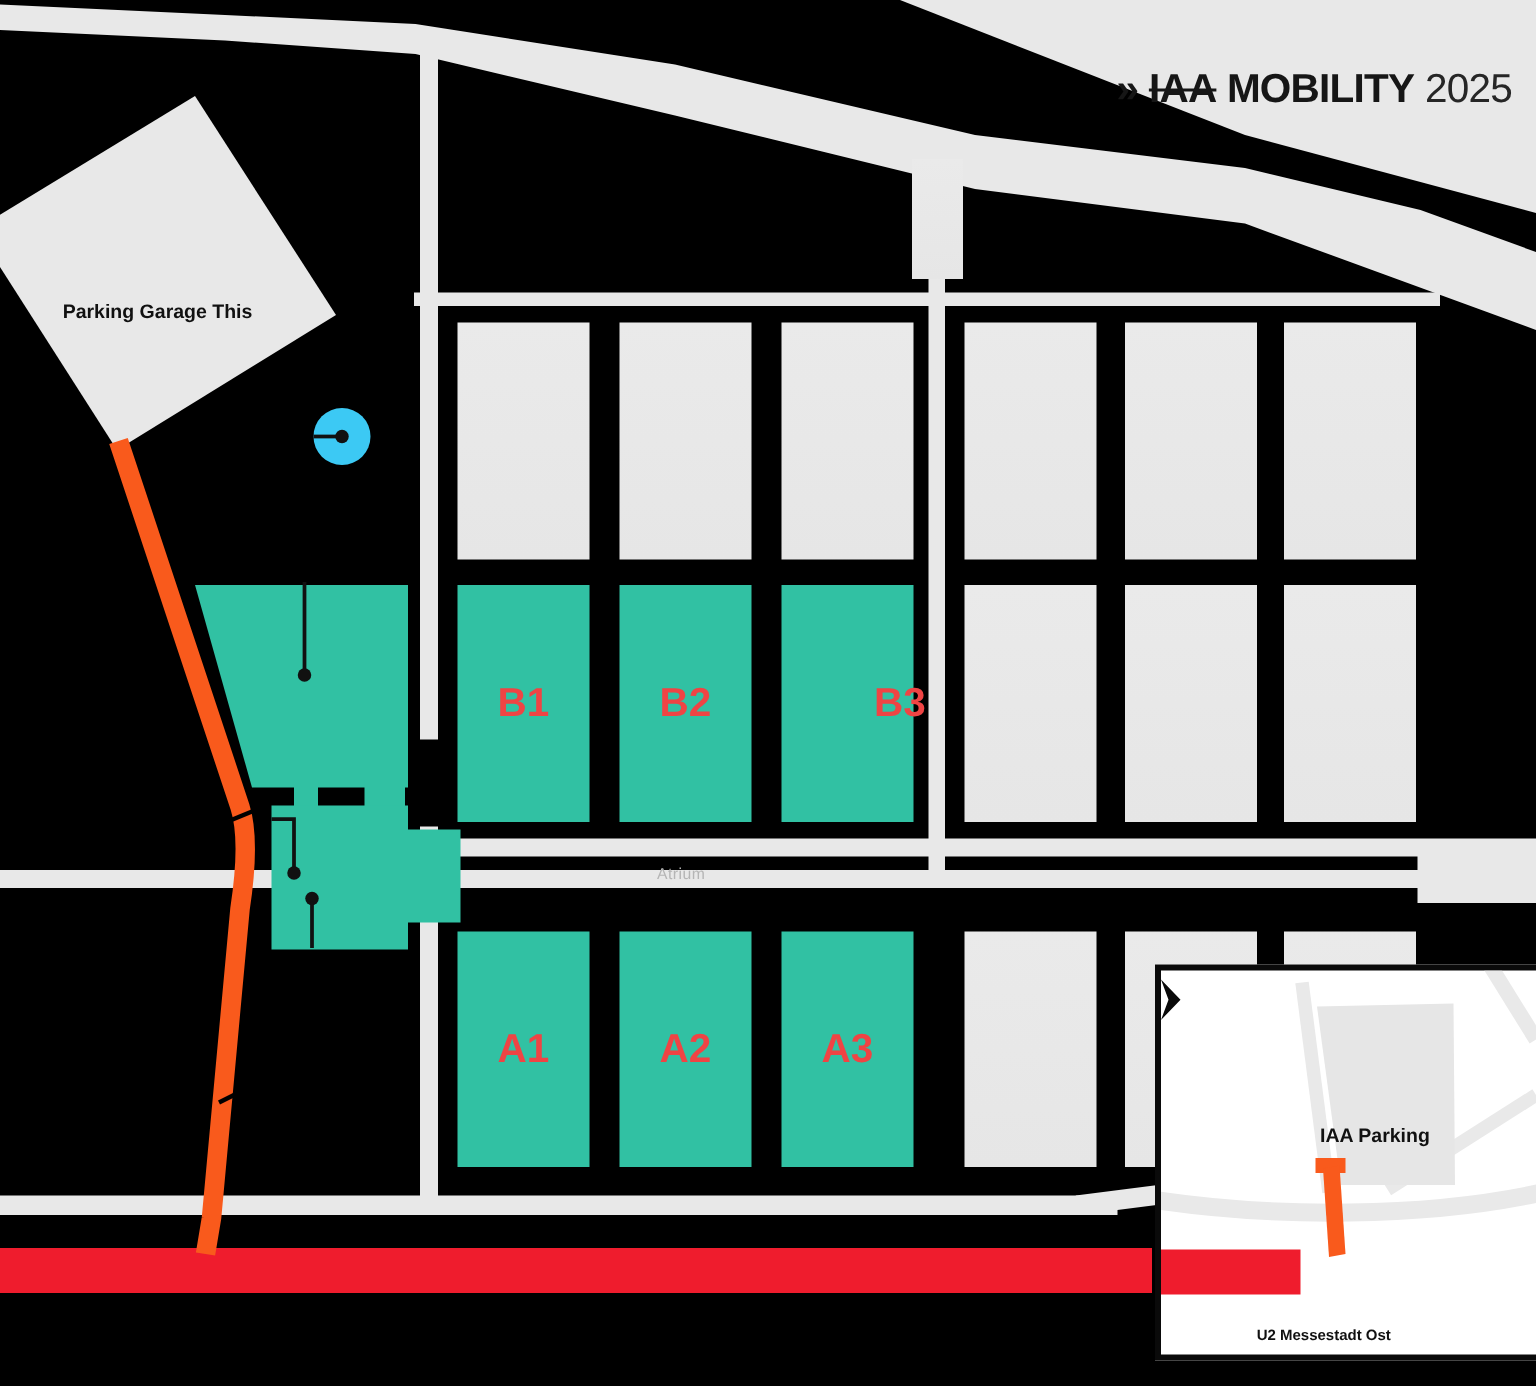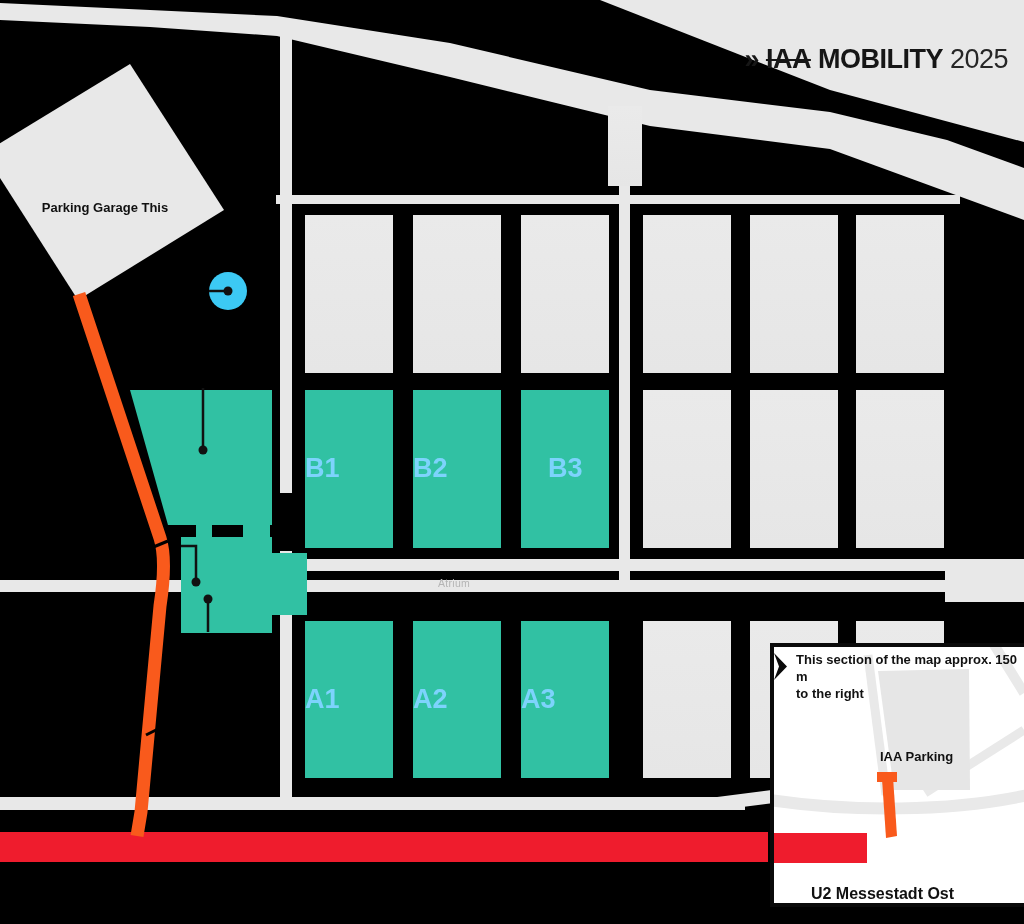--- a/index.html
+++ b/index.html
@@ -6,22 +6,22 @@
   #stage{
     position:relative;width:1024px;height:924px;background:#000;
     overflow:hidden;font-family:"Liberation Sans", sans-serif;
     -webkit-font-smoothing:antialiased;
   }
   .abs{position:absolute;}
   .road{background:#e8e8e8;}
   .hall{background:linear-gradient(180deg,#eaeaea,#e6e6e6);}
   .teal{background:#31c1a3;}
   .hall-label{
-    position:absolute;color:#7dd3fc;font-weight:700;font-size:27px;
-    letter-spacing:0px;
+    position:absolute;color:#ef4444;font-weight:700;font-size:27px;
+    text-align:center;letter-spacing:0px;
   }
   .blk{background:#000;}
   #logo{
     position:absolute;top:24px;right:16px;color:#161616;
     font-size:27px;font-weight:700;letter-spacing:-0.5px;white-space:nowrap;margin-top:20px;
   }
   #logo .mark{margin-right:7px;}
   #logo .brand{text-decoration:line-through;text-decoration-thickness:2px;}
   #logo .word{margin-left:7px;}
   #logo .year{margin-left:7px;font-weight:400;color:#262626;}
@@ -41,21 +41,21 @@
   #inset-note{
     position:absolute;left:22px;top:5px;width:226px;color:#111;
     font-size:13px;font-weight:700;line-height:1.3;
   }
   #inset-parking-label{
     position:absolute;left:106px;top:102px;width:104px;
     color:#111;font-size:13px;font-weight:600;
   }
   #inset-station-label{
     position:absolute;left:26px;top:238px;width:165px;text-align:center;
-    color:#111;font-size:16px;font-weight:700;
+    color:#111;font-size:10px;font-weight:700;
   }
   svg{display:block;}
 </style>
 </head>
 <body>
 
 <div id="stage">
 
   <svg class="abs" style="left:0;top:0;" width="1024" height="924" viewBox="0 0 1024 924">
     <polygon points="600,0 1024,0 1024,142 830,90" fill="#e8e8e8"></polygon>
@@ -150,21 +150,17 @@
 
       <polygon points="104,24 195,22 196,143 120,143" fill="#e6e6e6"></polygon>
 
       <polygon points="103,125 123,125 123,135 103,135" fill="#f95a1c"></polygon>
       <polygon points="108,132 119,130 123,189 112,191" fill="#f95a1c"></polygon>
 
       <rect x="-1" y="186" width="94" height="30" fill="#ef1c2d"></rect>
 
       <polygon points="0,6 13,19.5 0,33 5,19.5" fill="#0a0a0a"></polygon>
     </svg>
-    <div id="inset-note">
-      <span style="display:block;">This section of the map approx. 150 m</span>
-      <span style="display:block;">to the right</span>
-    </div>
     <div id="inset-parking-label">IAA Parking</div>
     <div id="inset-station-label">U2 Messestadt Ost</div>
   </div>
 
 </div>
 
 </body></html>

